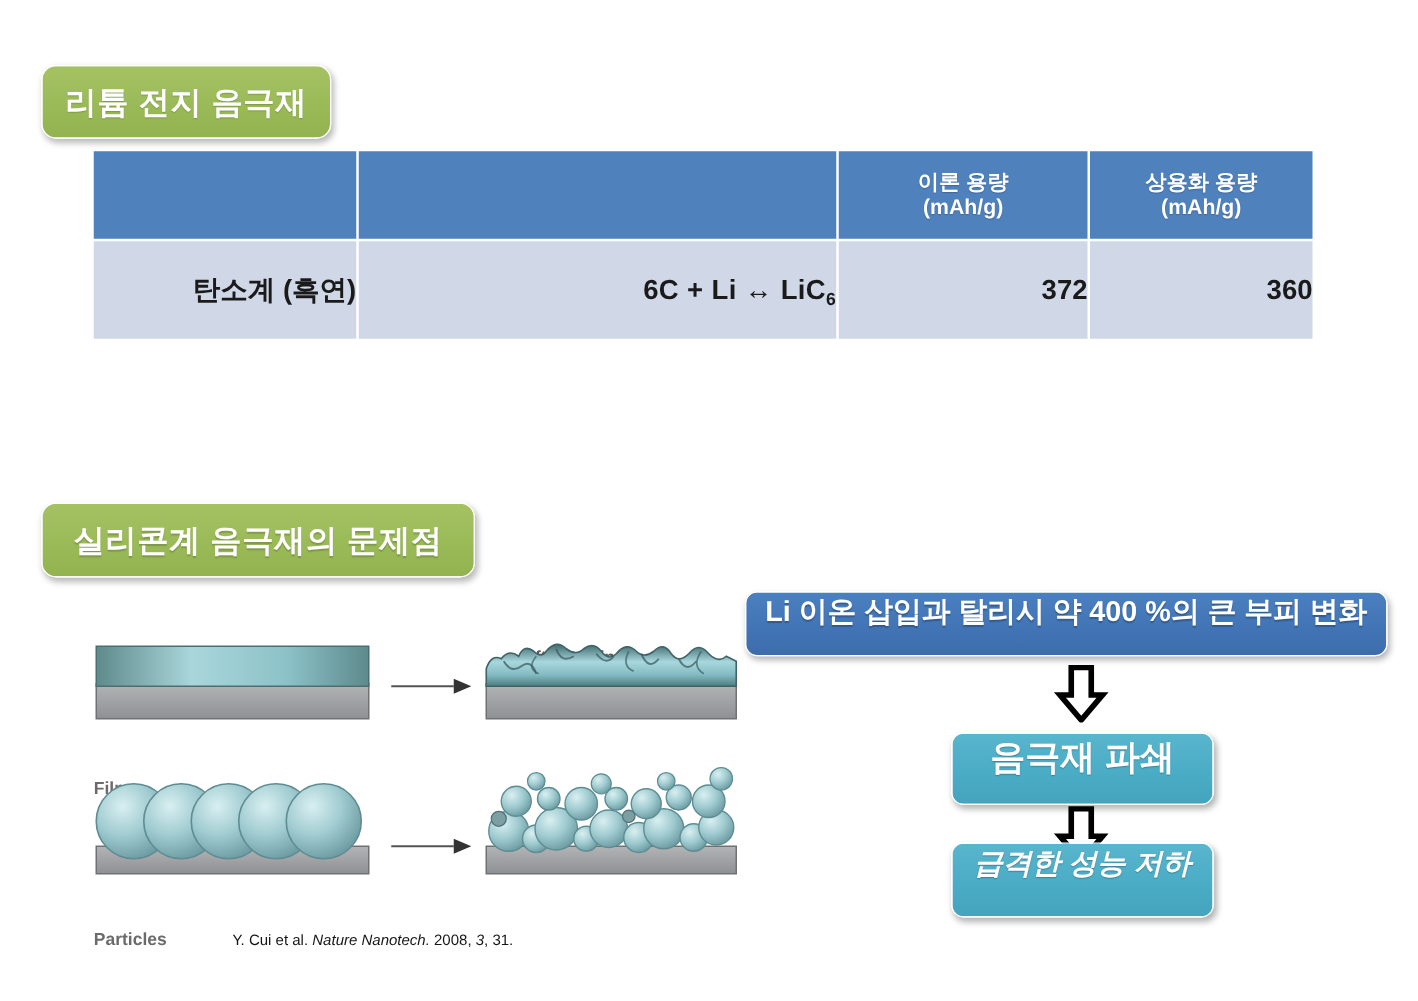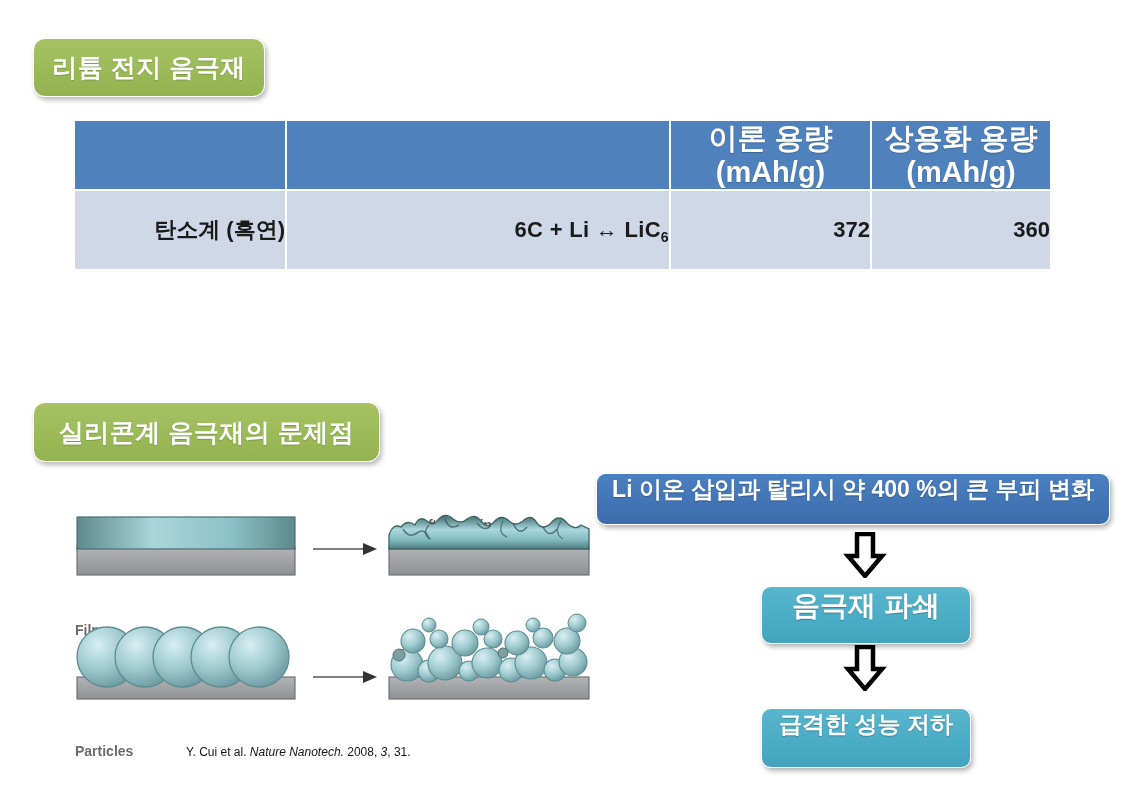--- a/index.html
+++ b/index.html
@@ -24,21 +24,21 @@
     box-shadow: 2px 3px 5px rgba(0,0,0,0.28);
     color: #ffffff;
     font-weight: bold;
     display: flex;
     align-items: center;
     justify-content: center;
     letter-spacing: 0.5px;
     text-shadow: 0 1px 1px rgba(0,0,0,0.18);
   }
   #label-anode {
-    left: 33px; top: 38px;
+    left: 33px; top: 52px;
     width: 230px; height: 57px;
     font-size: 25px;
   }
   #label-problem {
     left: 33px; top: 402px;
     width: 345px; height: 58px;
     font-size: 25px;
   }
 
   
@@ -55,23 +55,23 @@
     padding: 0;
     text-align: center;
     vertical-align: middle;
     font-size: 22px;
     font-weight: bold;
     color: #1a1a1a;
   }
   #capacity-table thead th {
     background: #4f81bd;
     color: #ffffff;
-    height: 52px;
+    height: 70px;
     line-height: 1.18;
-    font-size: 29px;
+    font-size: 17px;
     text-shadow: 0 1px 1px rgba(0,0,0,0.2);
   }
   #capacity-table tbody tr.row-a td { background: #d0d8e8; height: 78px; text-align: right; }
   #capacity-table tbody tr.row-b td { background: #e8edf6; height: 78px; }
 
   .col-1 { width: 210px; }
   .col-2 { width: 382px; }
   .col-3 { width: 199px; }
   .col-4 { width: 178px; }
 
@@ -121,24 +121,25 @@
     background: linear-gradient(to bottom, #4a7fc0 0%, #4275b6 55%, #3d6cab 100%);
     font-size: 23px;
   }
   #box-crush {
     left: 761px; top: 586px;
     width: 208px; height: 56px;
     background: linear-gradient(to bottom, #58b6cd 0%, #4bacc6 55%, #44a4bd 100%);
     font-size: 28px;
   }
   #box-degrade {
-    left: 761px; top: 708px;
+    left: 761px; top: 674px;
     width: 208px; height: 58px;
     background: linear-gradient(to bottom, #58b6cd 0%, #4bacc6 55%, #44a4bd 100%);
     font-size: 23px;
+    font-style: italic;
   }
   .down-arrow {
     position: absolute;
     width: 46px; height: 46px;
   }
   #arrow-1 { left: 842px; top: 532px; }
   #arrow-2 { left: 842px; top: 645px; }
 
   
   #citation {

